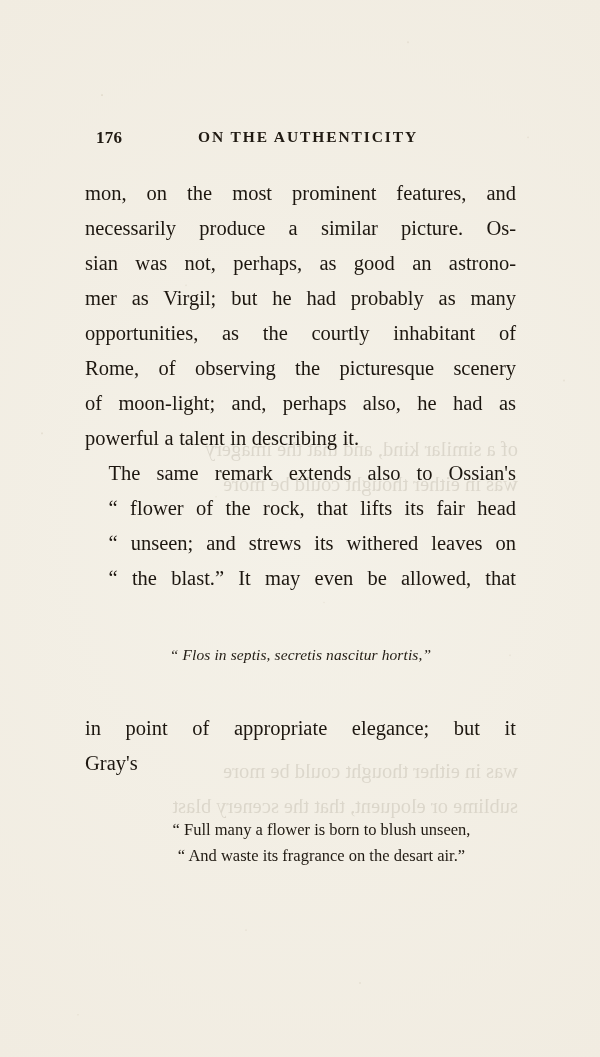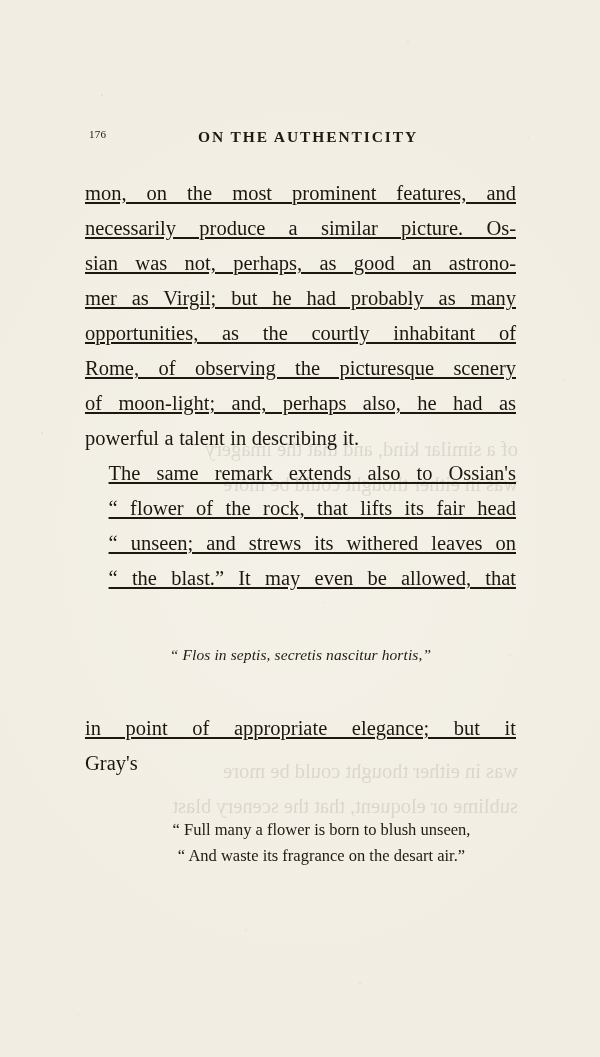--- a/index.html
+++ b/index.html
@@ -73,24 +73,24 @@
   
   .runhead {
     position: absolute;
     top: 128px;
     left: 85px;
     width: 432px;
     height: 20px;
   }
   .folio {
     position: absolute;
-    left: 4px;
+    left: 11px;
     top: 0;
-    font-size: 11px;
-    font-weight: 400;
+    font-size: 17px;
+    font-weight: 700;
     color: #201a12;
     letter-spacing: 0.3px;
   }
   .runhead-title {
     position: absolute;
     left: 0;
     right: 0;
     top: 0;
     text-align: center;
     font-size: 15.5px;
@@ -120,21 +120,20 @@
   }
   p.para.indent {
     text-indent: 1.15em;
   }
 
   
   p.para .fullline {
     display: block;
     text-align: justify;
     text-align-last: justify;
-    text-decoration: underline;
   }
   p.para .lastline {
     display: block;
     text-align: center;
   }
 
   
   .verse-latin {
     margin: 9px;
     padding: 0;

